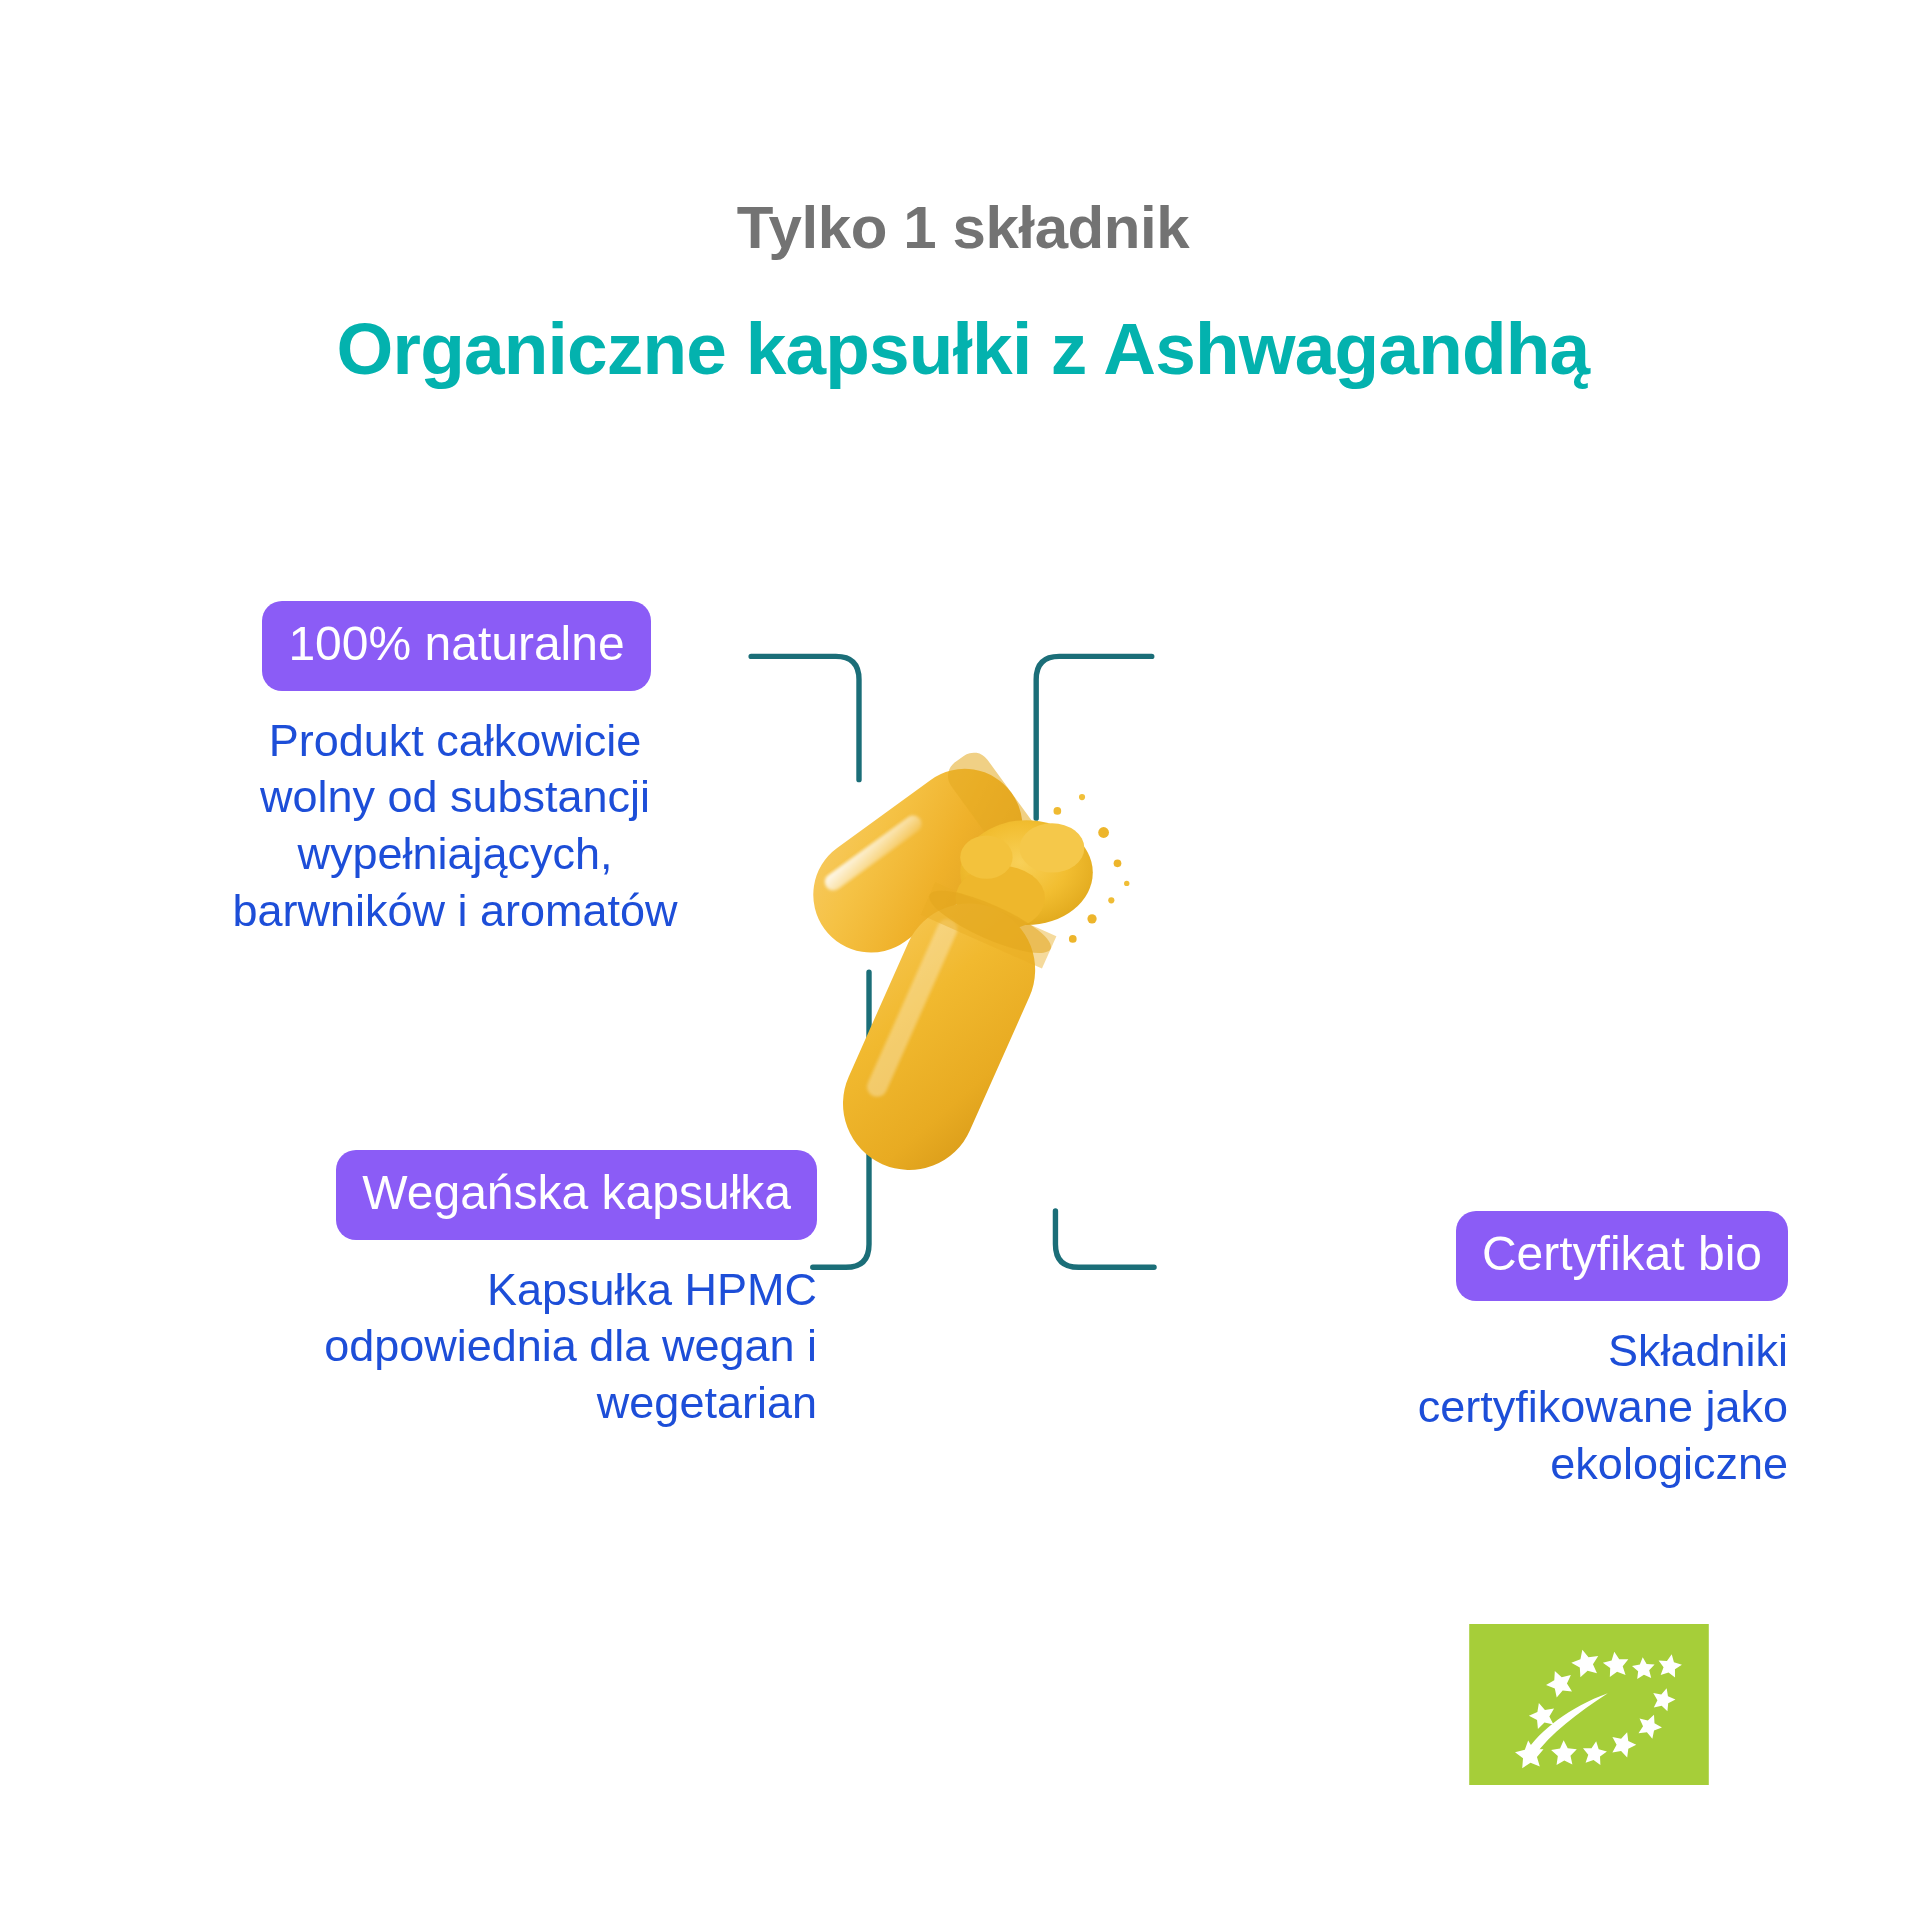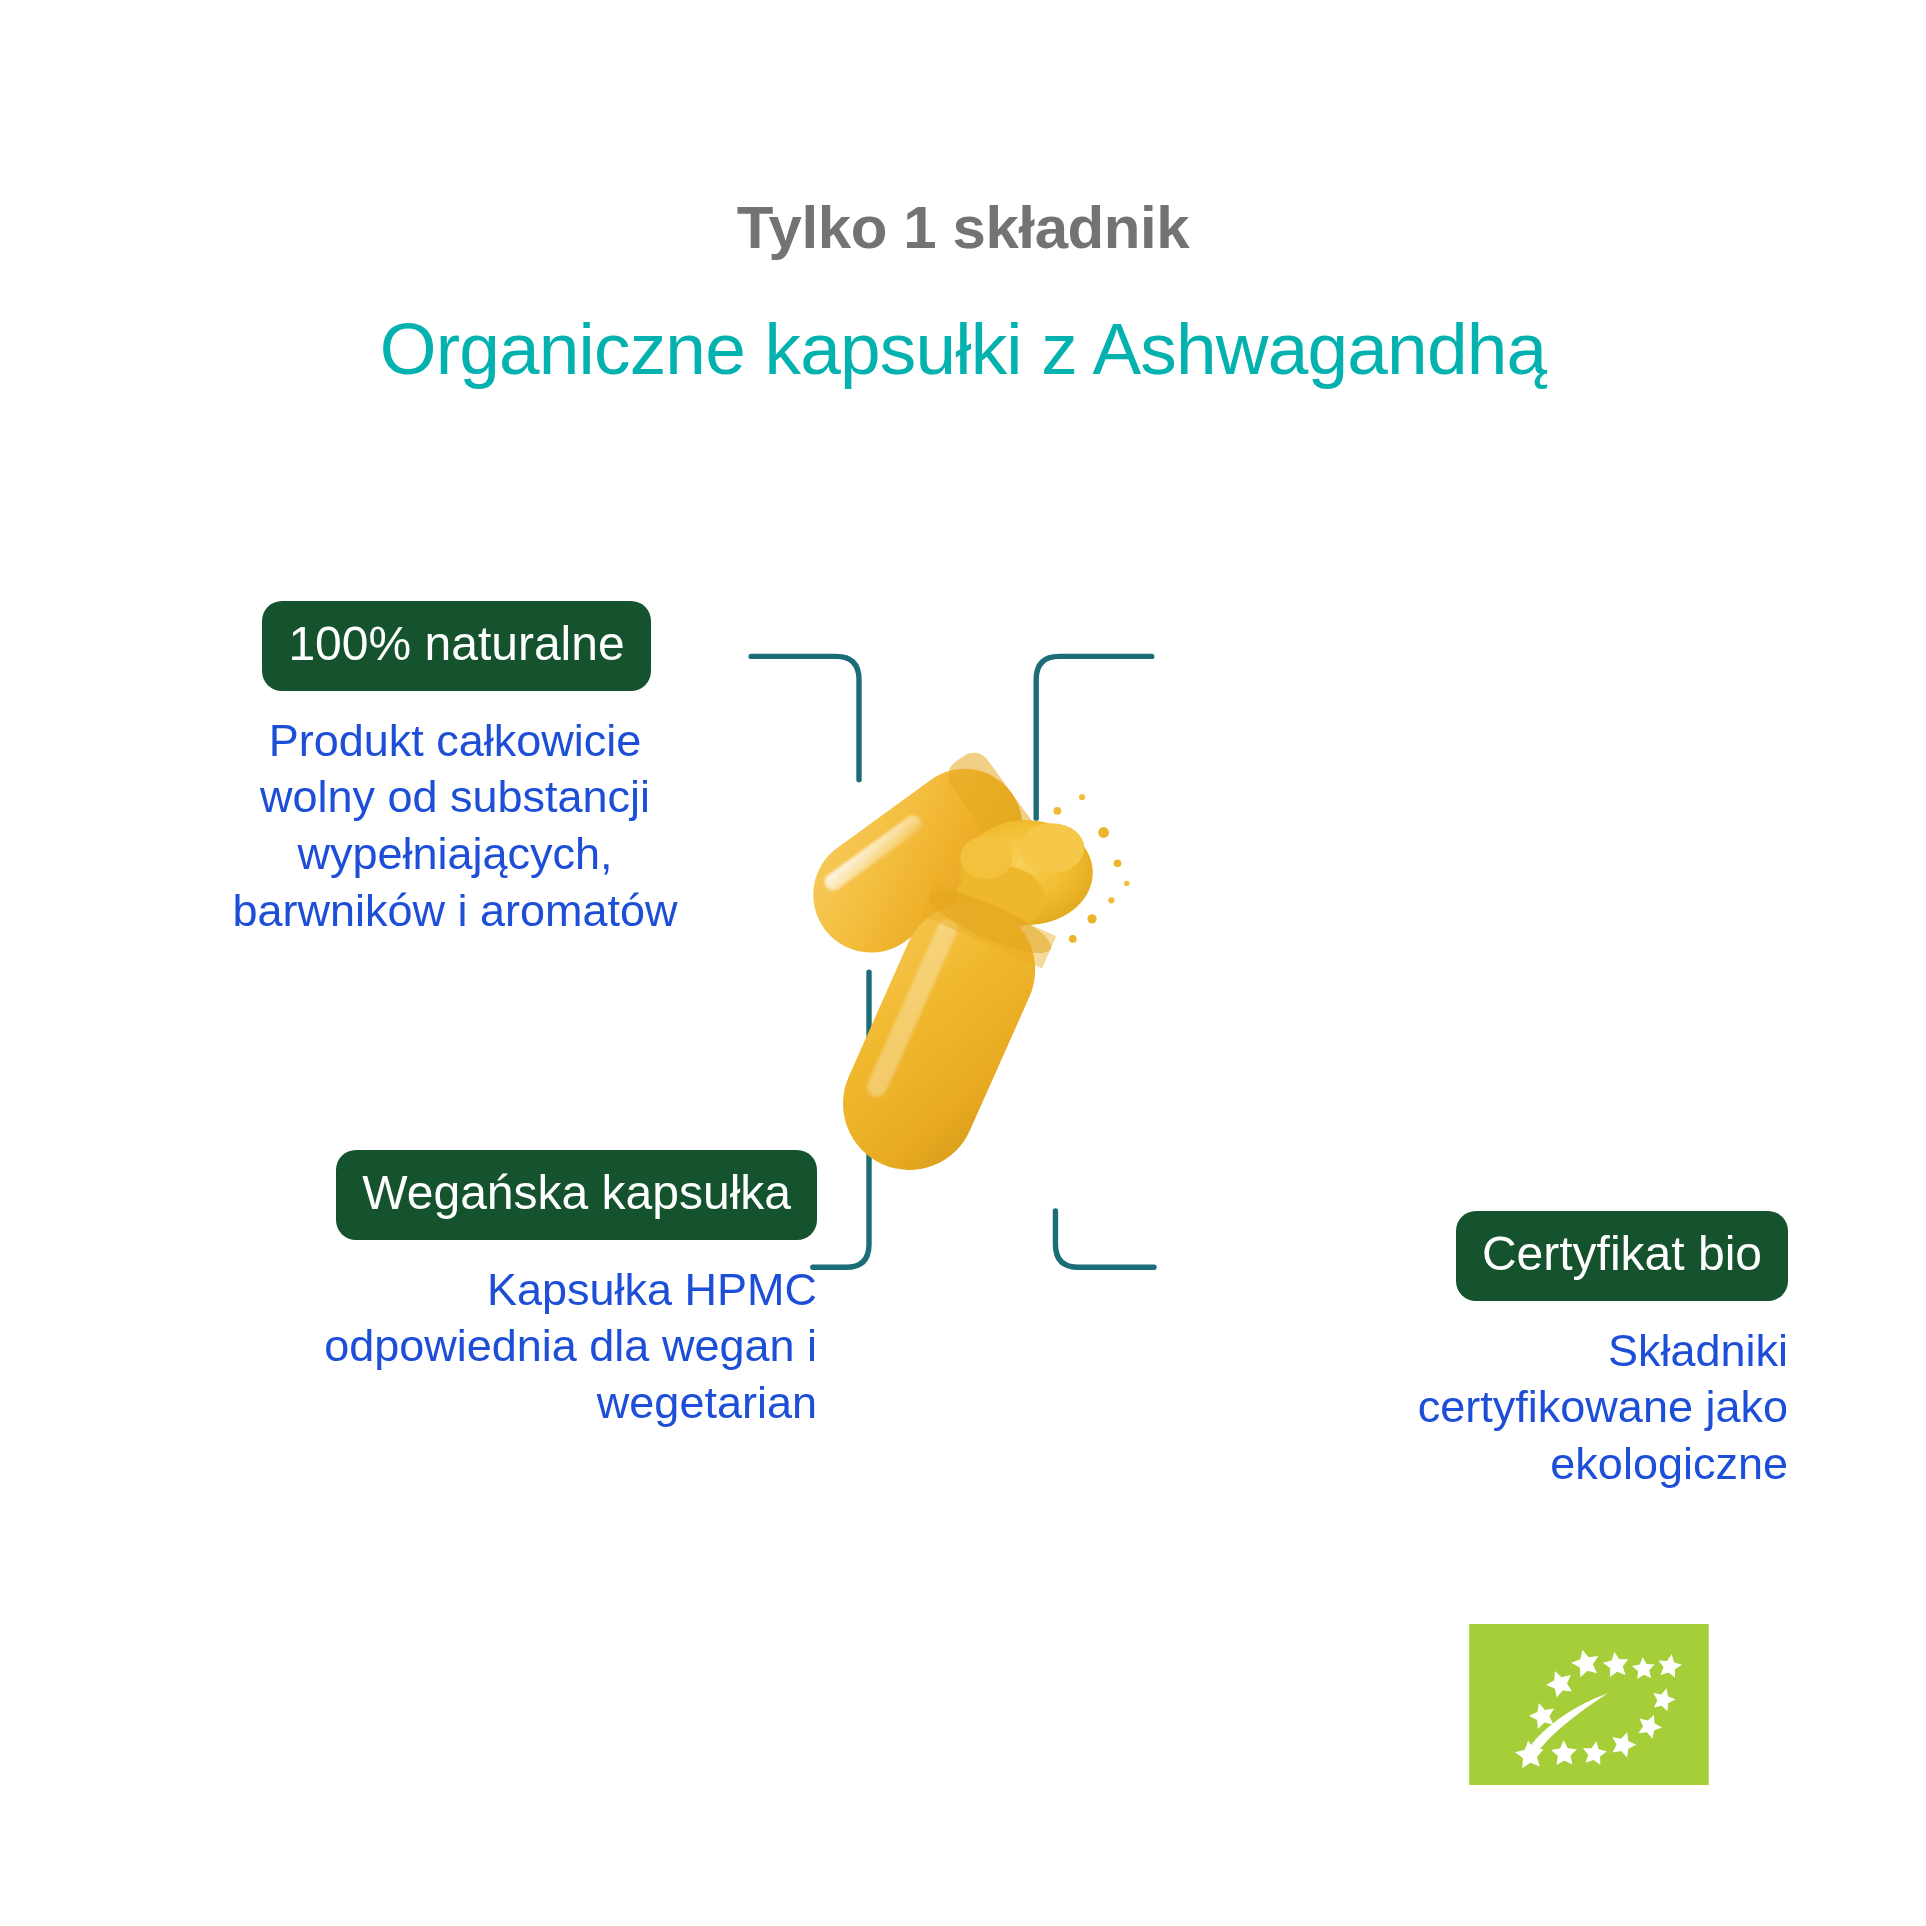--- a/index.html
+++ b/index.html
@@ -30,21 +30,21 @@
     font-size: 60px;
     font-weight: 700;
     letter-spacing: -0.4px;
     color: #737373;
     line-height: 1.05;
   }
   #subtitle {
     margin: 0;
     padding-top: 52px;
     font-size: 73px;
-    font-weight: 400;
+    font-weight: 700;
     letter-spacing: -0.8px;
     color: #03B2AE;
     line-height: 1.05;
   }
 
   
   #capsule-figure {
     position: absolute;
     left: 755px;
     top: 740px;
@@ -63,21 +63,21 @@
     pointer-events: none;
   }
 
   
   .feature {
     position: absolute;
     box-sizing: border-box;
   }
   .badge {
     display: inline-block;
-    background: #14532d;
+    background: #8b5cf6;
     color: #ffffff;
     font-size: 48px;
     font-weight: 400;
     line-height: 1;
     padding: 19px 26px 23px 26px;
     border-radius: 20px;
     white-space: nowrap;
   }
   .desc {
     font-size: 45px;

